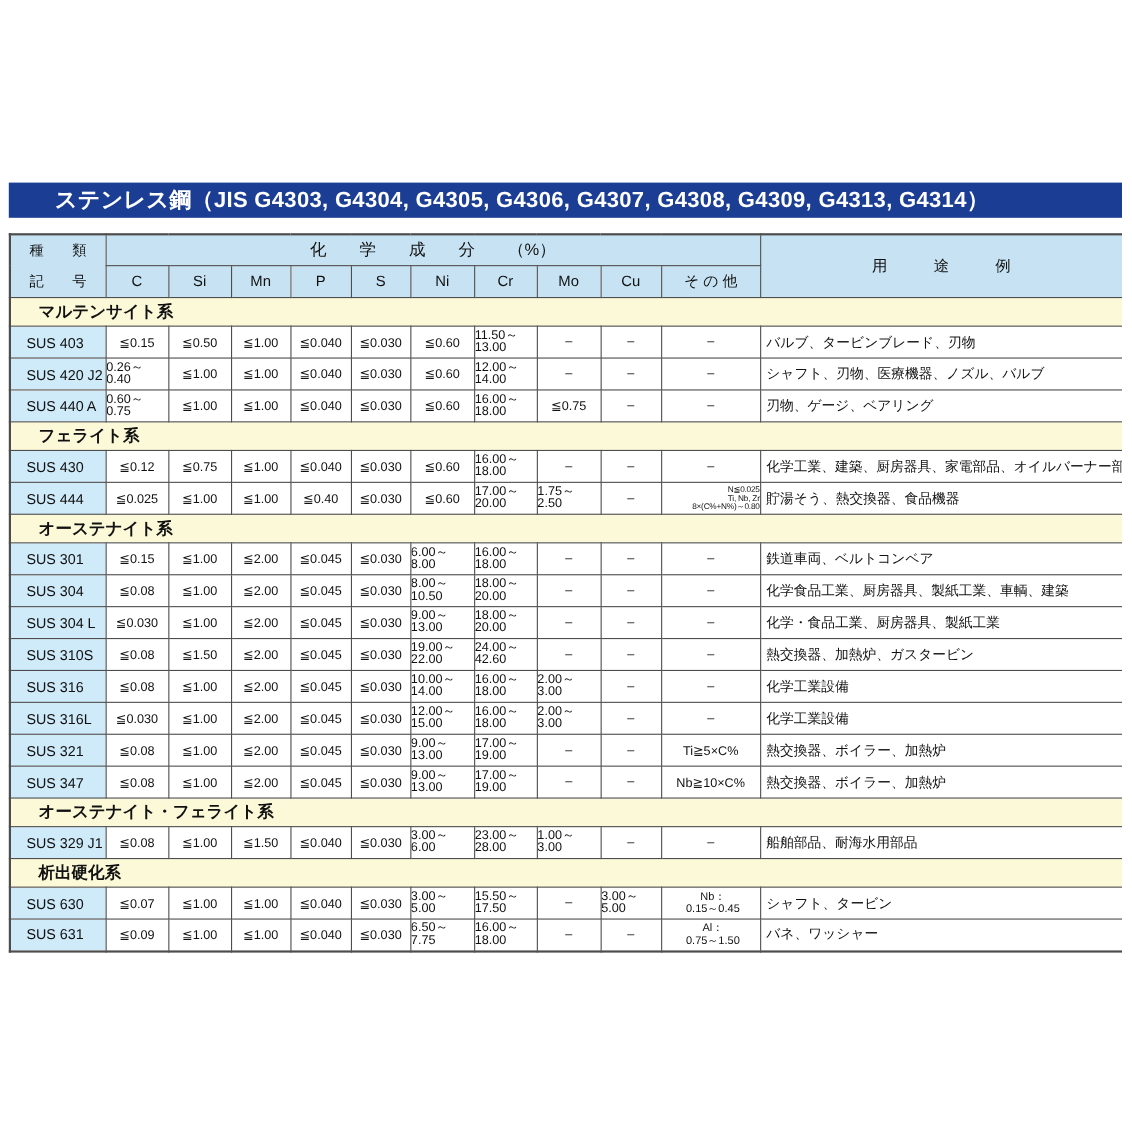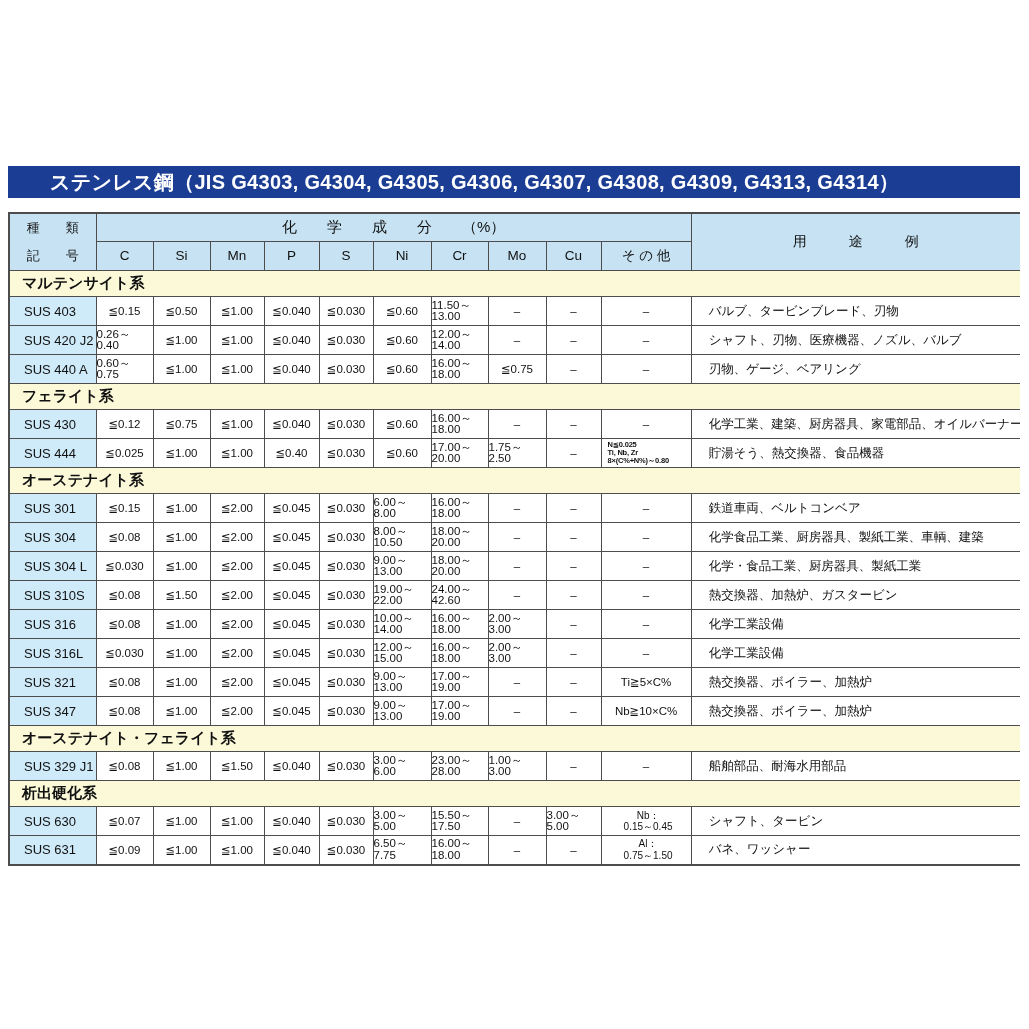--- a/index.html
+++ b/index.html
@@ -27,36 +27,36 @@
   tr.h-top{height:28px;}
   tr.h-el{height:29px;}
   .kind-th{font-size:13px;margin-top:28px;}
   .kind-line{height:28px;line-height:28px;text-align:center;white-space:nowrap;}
   .chem-th{font-size:15px;text-align:center;white-space:nowrap;margin-left:20px;}
   .usage-th{font-size:14px;text-align:center;white-space:nowrap;}
   .el-th{font-size:13.5px;text-align:center;white-space:nowrap;}
   tr.section-row{height:26px;}
   td.section-cell{
     background:#fbf9d8;font-size:15px;font-weight:bold;
-    text-align:left;padding-left:12px;white-space:nowrap;
+    text-align:left;padding-left:25px;white-space:nowrap;
   }
   tr.data-row{height:29px;}
   td.code{
     background:#cfeaf9;font-size:13px;text-align:left;
     padding-left:14px;white-space:nowrap;
   }
-  td.usage{font-size:12.5px;text-align:left;padding-left:17px;white-space:nowrap;}
+  td.usage{font-size:12.5px;text-align:left;padding-left:5px;white-space:nowrap;}
   td.t-c{font-size:11.5px;text-align:center;white-space:nowrap;}
   td.t-r{
     font-size:11.5px;padding-right:3px;
     white-space:pre-line;line-height:11.5px;
   }
   td.t-s{
-    font-size:7.5px;text-align:left;padding-left:6px;
-    white-space:pre-line;line-height:8px;letter-spacing:-0.2px;font-weight:bold;
+    font-size:7.5px;text-align:right;padding-left:16px;
+    white-space:pre-line;line-height:8px;letter-spacing:-0.2px;
   }
   td.t-p{
     font-size:10px;text-align:center;padding-left:4px;
     white-space:pre-line;line-height:11.5px;
   }
 </style>
 </head>
 <body>
 
 <div class="canvas">

